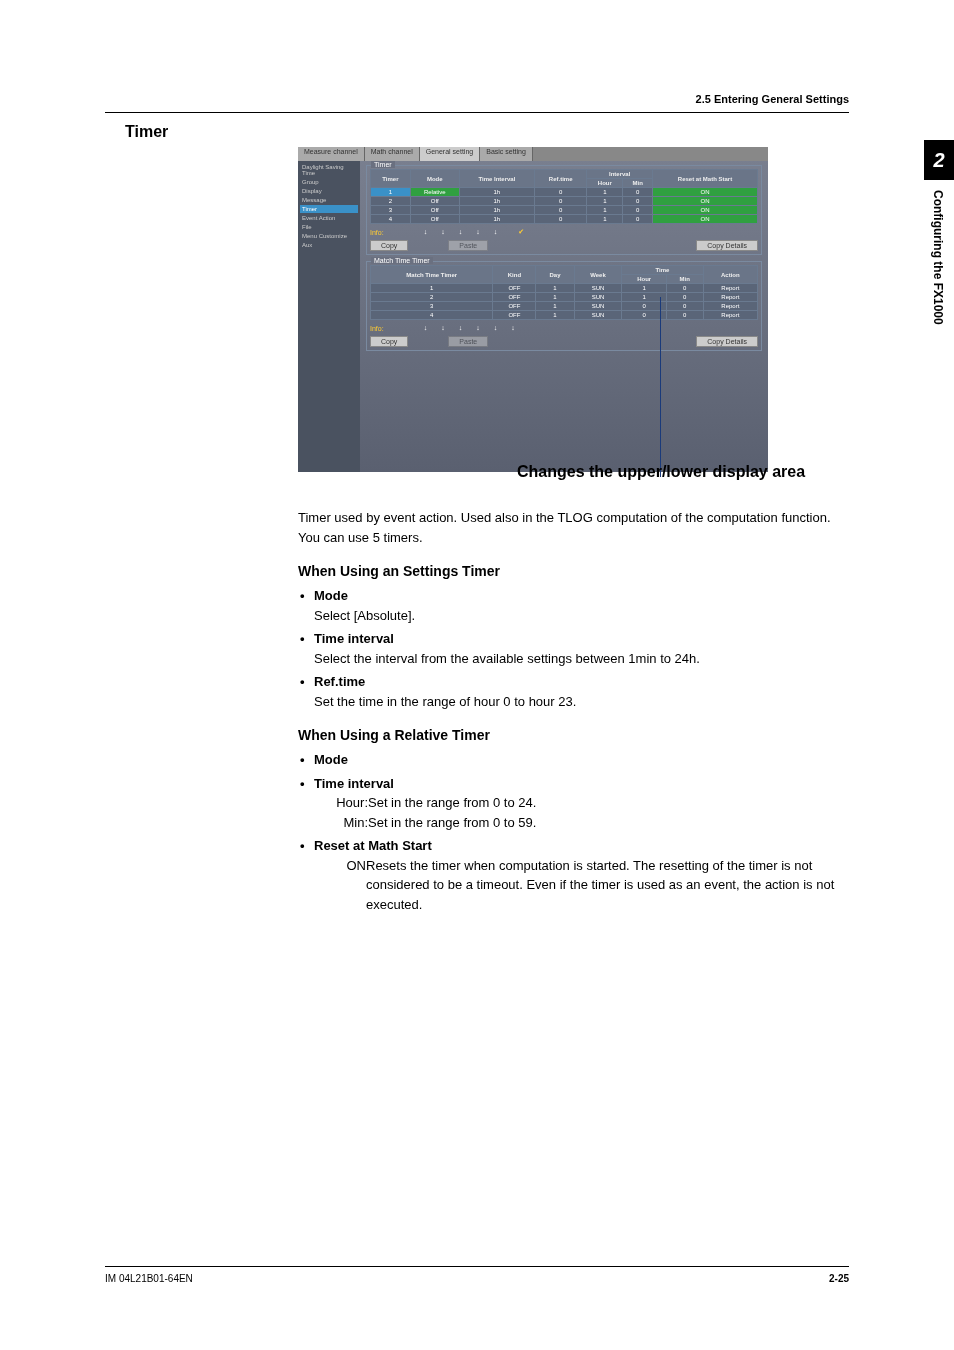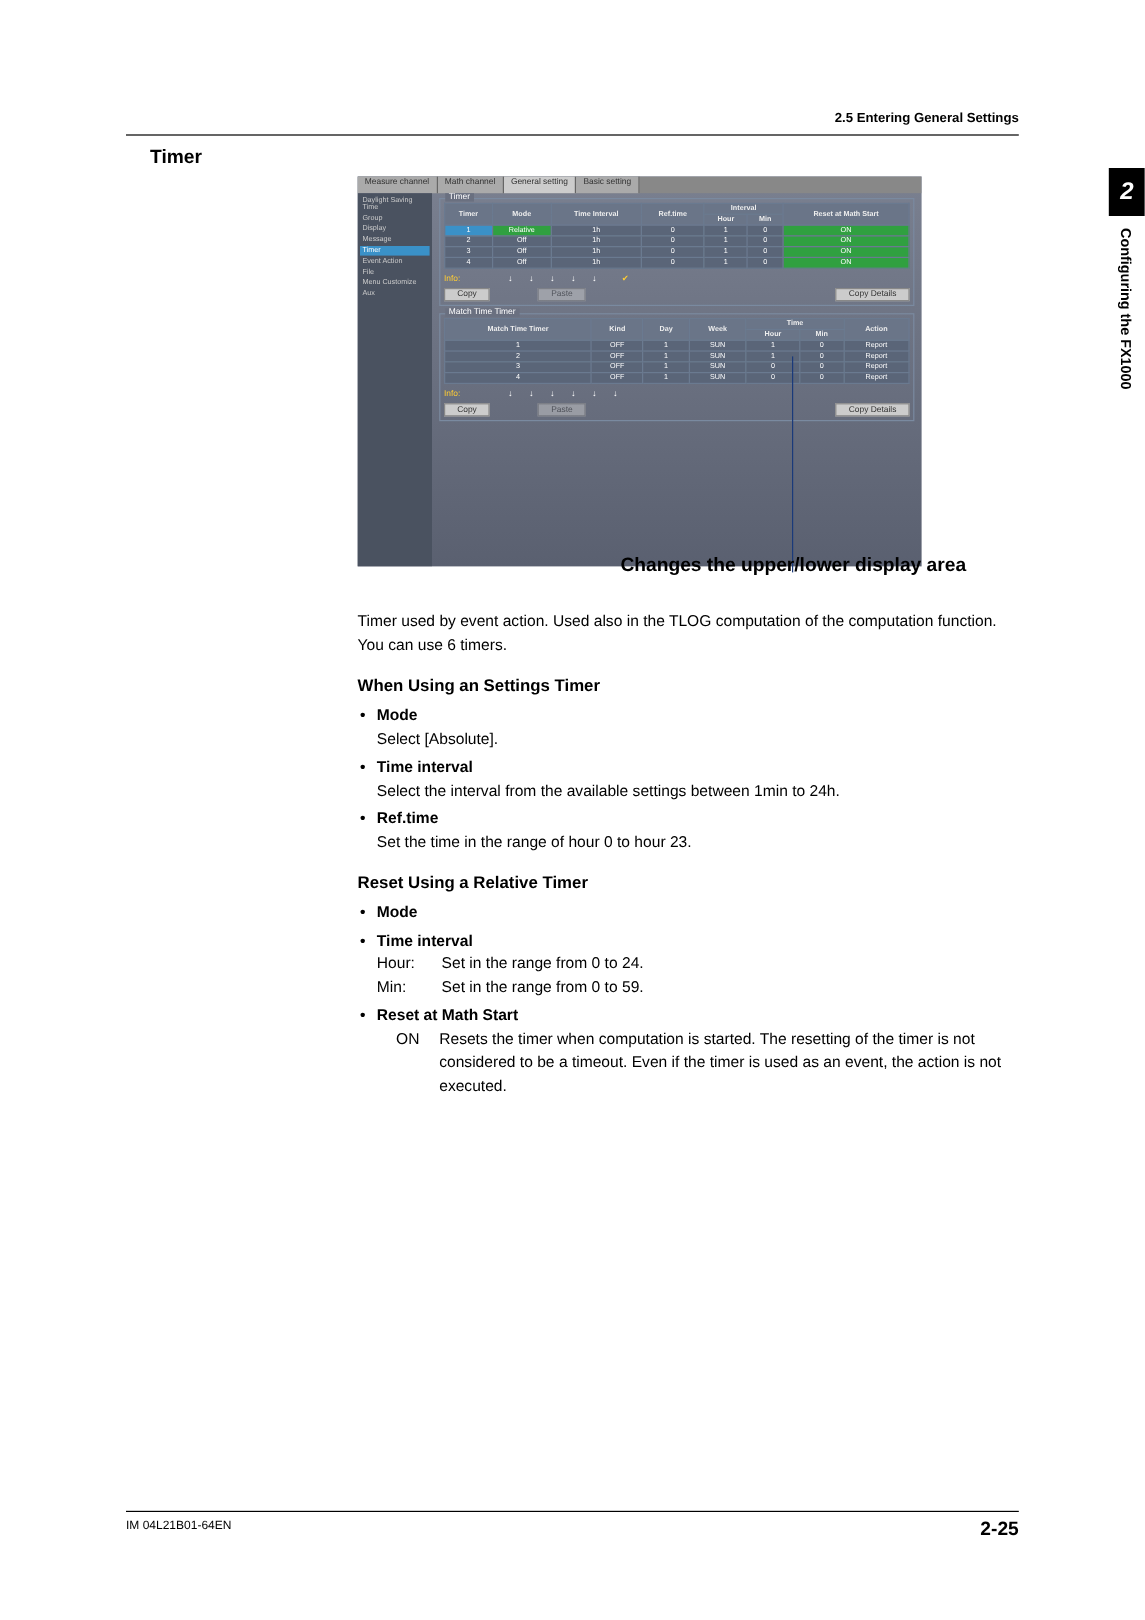--- a/index.html
+++ b/index.html
@@ -143,31 +143,31 @@
   }
   .para { margin-bottom: 4px; }
   .h3 { font-weight: bold; font-size: 14px; margin-top: 14px; margin-bottom: 4px; }
   .bullet-list { list-style: none; padding-left: 0; }
   .bullet-item { padding-left: 16px; position: relative; margin-bottom: 4px; }
   .bullet-item::before { content: "•"; position: absolute; left: 2px; font-weight: bold; }
   .bullet-title { font-weight: bold; }
   .bullet-body { display:block; }
   .sub-indent { padding-left: 0; }
   .def-row { display:flex; }
-  .def-row .k { width: 54px; }
+  .def-row .k { width: 54px; text-align: right; }
   .footer {
     position: absolute;
     left: 105px; right: 105px;
     bottom: 66px;
     border-top: 1px solid #000;
     display:flex; justify-content: space-between;
     padding-top: 6px;
     font-size: 10px;
   }
-  .footer .pn { font-weight: bold; font-size: 16px; }
+  .footer .pn { font-weight: bold; font-size: 10px; }
   .callout-line {
     position:absolute;
     border-left: 1px solid #1a3a7a;
   }
 </style>
 </head>
 <body>
 
 <div class="header-section">2.5  Entering General Settings</div>
 <div class="header-rule"></div>
@@ -331,39 +331,39 @@
       </div>
     </div>
   </div>
 </div>
 
 <div class="callout-line" style="left:660px; top:297px; height:180px;"></div>
 
 <div class="caption">Changes the upper/lower display area</div>
 
 <div class="content">
-  <p class="para">Timer used by event action.  Used also in the TLOG computation of the computation function. You can use 6 timers.</p>
+  <p class="para">Timer used by event action.  Used also in the TLOG computation of the computation function. You can use 5 timers.</p>
 
   <div class="h3">When Using an Settings Timer</div>
   <ul class="bullet-list">
     <li class="bullet-item">
       <span class="bullet-title">Mode</span>
       <span class="bullet-body">Select [Absolute].</span>
     </li>
     <li class="bullet-item">
       <span class="bullet-title">Time interval</span>
       <span class="bullet-body">Select the interval from the available settings between 1min to 24h.</span>
     </li>
     <li class="bullet-item">
       <span class="bullet-title">Ref.time</span>
       <span class="bullet-body">Set the time in the range of hour 0 to hour 23.</span>
     </li>
   </ul>
 
-  <div class="h3">Reset Using a Relative Timer</div>
+  <div class="h3">When Using a Relative Timer</div>
   <ul class="bullet-list">
     <li class="bullet-item">
       <span class="bullet-title">Mode</span>
     </li>
     <li class="bullet-item">
       <span class="bullet-title">Time interval</span>
       <div class="def-row sub-indent">
         <span class="k">Hour:</span>
         <span>Set in the range from 0 to 24.</span>
       </div>

